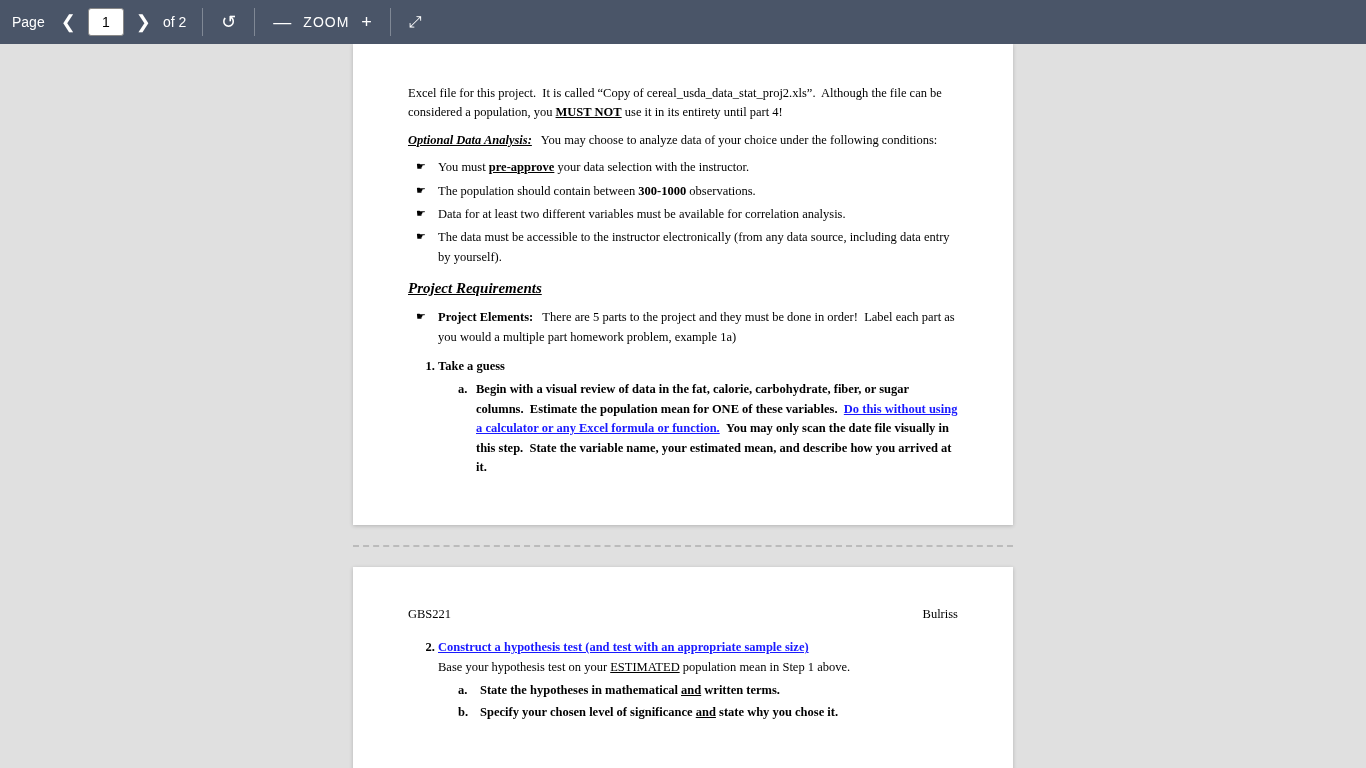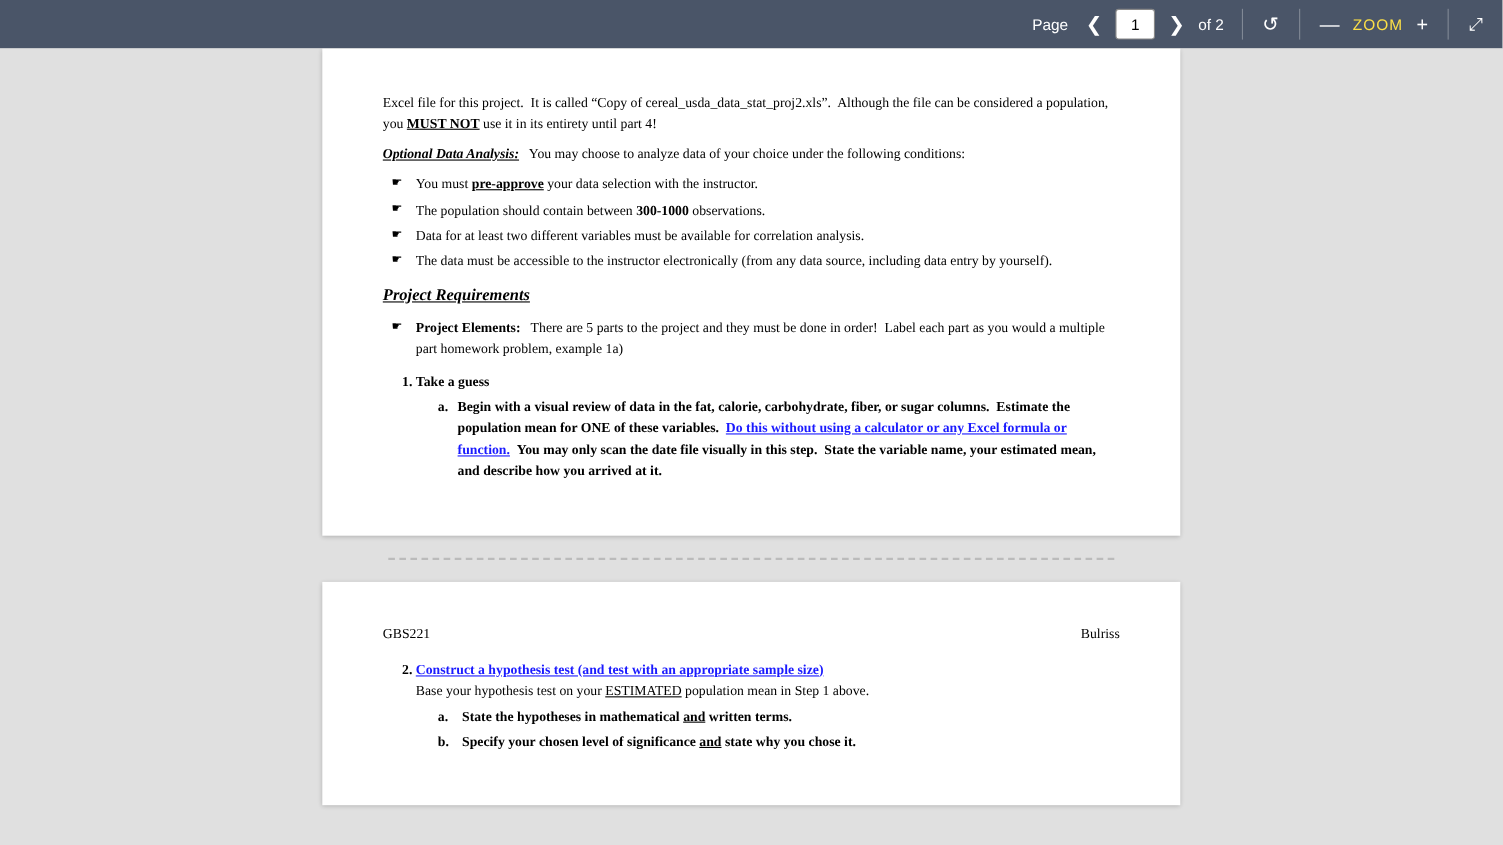--- a/index.html
+++ b/index.html
@@ -12,21 +12,21 @@
       display: flex;
       flex-direction: column;
     }
 
     
     #toolbar {
       background: #4a5568;
       height: 44px;
       display: flex;
       align-items: center;
-      justify-content: flex-end;
+      justify-content: flex-start;
       padding: 0 12px;
       gap: 6px;
       flex-shrink: 0;
     }
     .toolbar-label {
       color: #fff;
       font-size: 14px;
       margin-right: 4px;
     }
     .toolbar-btn {
@@ -47,21 +47,21 @@
       font-size: 14px;
       border-radius: 3px;
     }
     .toolbar-separator {
       width: 1px;
       height: 28px;
       background: rgba(255,255,255,0.3);
       margin: 0 6px;
     }
     .zoom-label {
-      color: #fde047;
+      color: #ffffff;
       font-size: 14px;
       letter-spacing: 1px;
     }
     .expand-btn {
       background: none;
       border: none;
       color: #fff;
       font-size: 16px;
       cursor: pointer;
       padding: 2px 6px;
@@ -81,21 +81,21 @@
     }
 
     
     #content-area::-webkit-scrollbar { width: 14px; }
     #content-area::-webkit-scrollbar-track { background: #c8c8c8; }
     #content-area::-webkit-scrollbar-thumb { background: #999; border: 2px solid #c8c8c8; }
 
     
     .page-container {
       background: #fff;
-      width: 780px;
+      width: 660px;
       margin: 0 auto;
       padding: 40px 55px;
       box-shadow: 0 1px 4px rgba(0,0,0,0.2);
       position: relative;
     }
 
     .page-container.first-page {
       margin-top: 0;
     }
 

